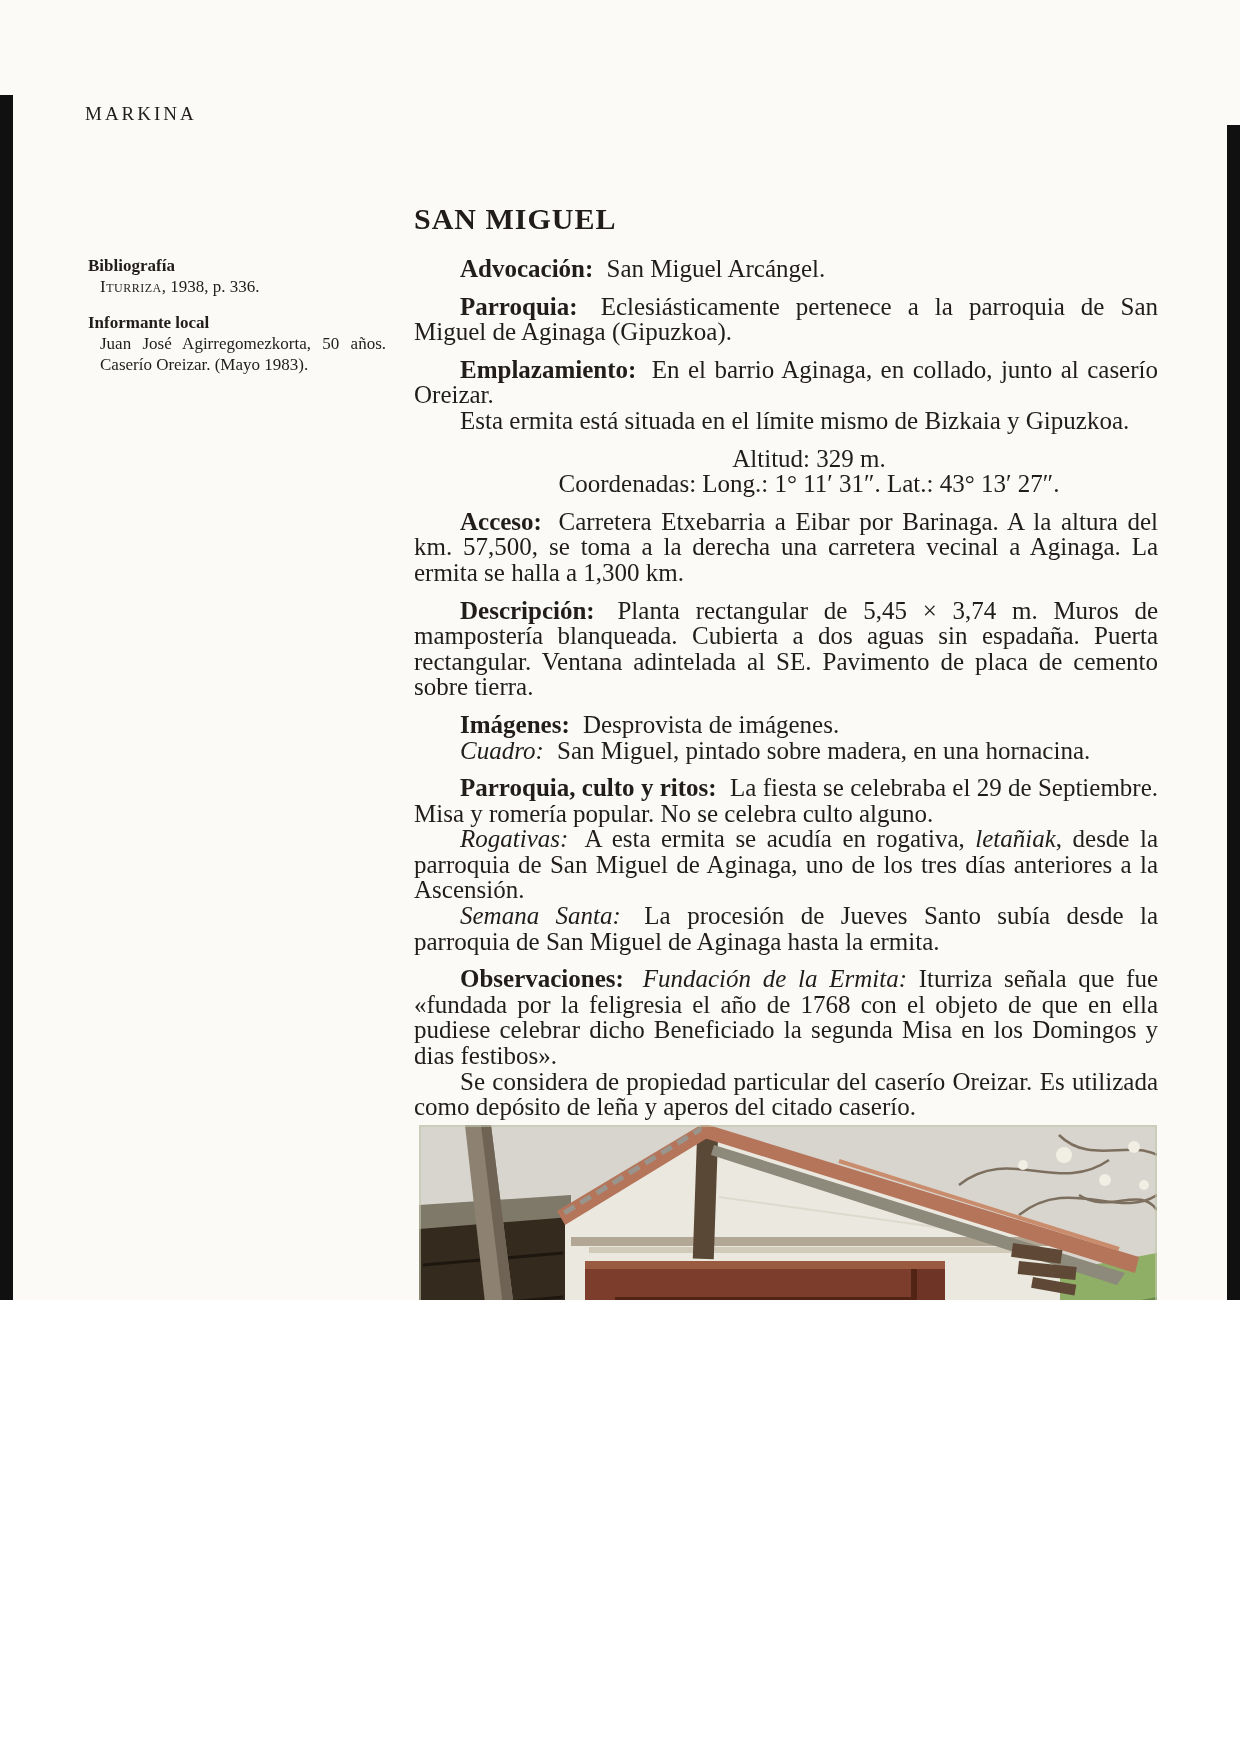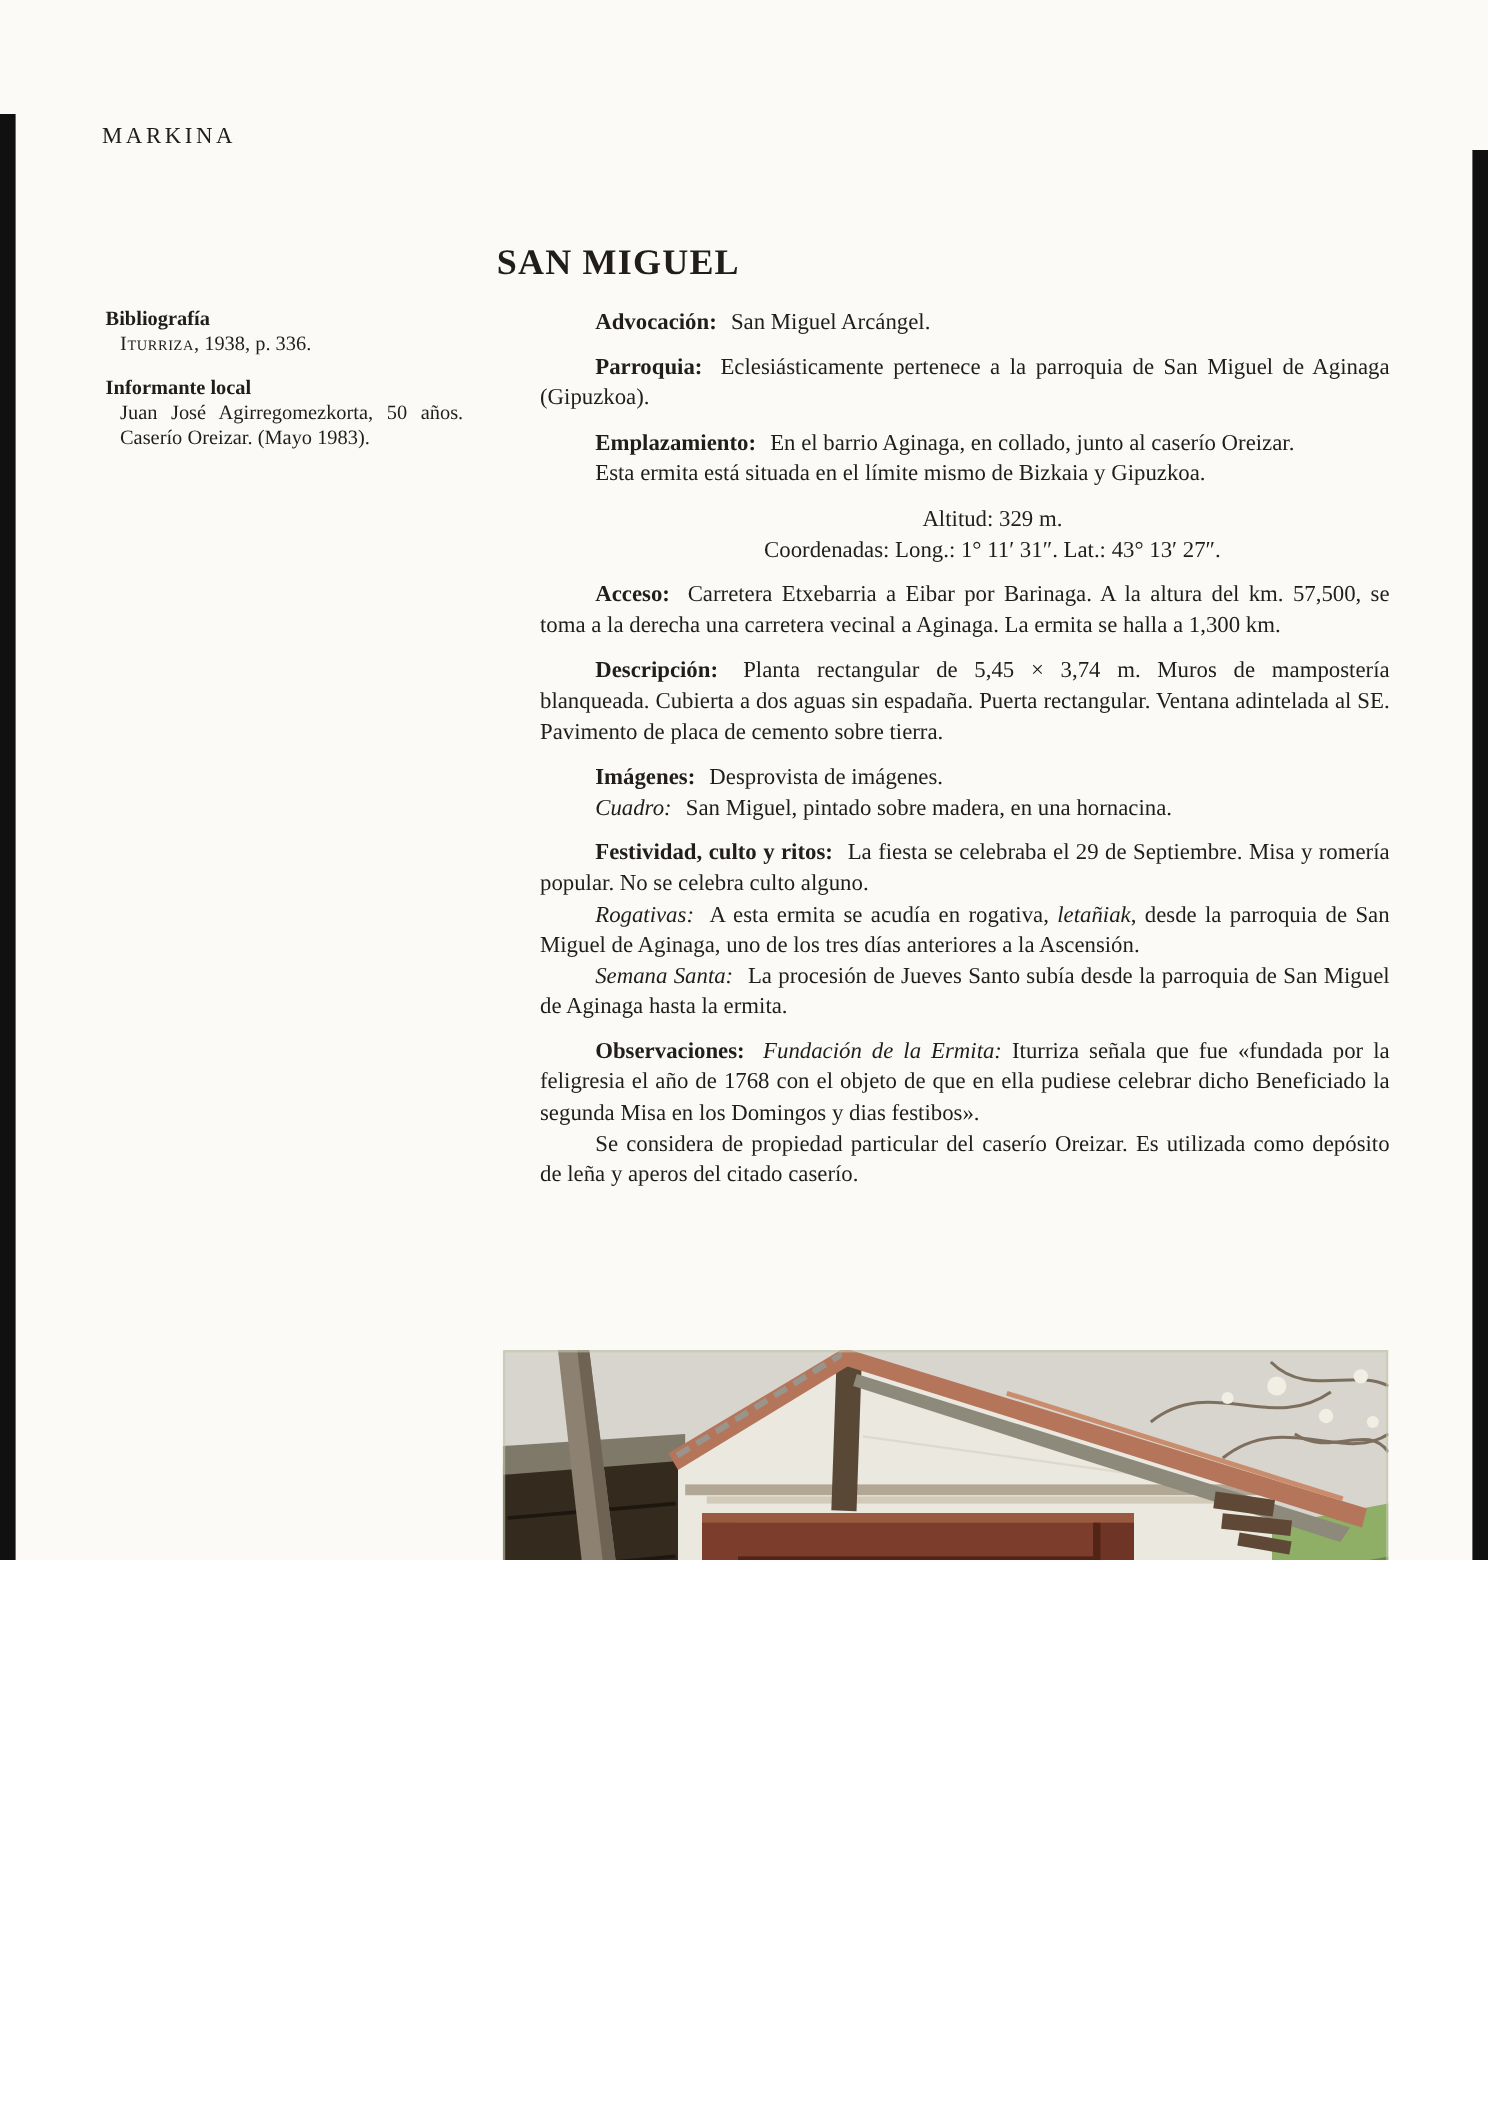--- a/index.html
+++ b/index.html
@@ -7,21 +7,21 @@
         font-family:"Liberation Serif",serif;color:var(--ink,#201d1a);overflow:hidden;}
   .header{position:absolute;left:85px;top:103px;font-size:19px;letter-spacing:3px;}
   .sidebar{position:absolute;left:88px;top:255px;width:298px;font-size:17px;line-height:21px;}
   .sb-group + .sb-group{margin-top:15px;}
   .sb-label{font-weight:bold;}
   .sb-entry{padding-left:12px;}
   .sb-entry.justify{text-align:justify;}
   .run-sc{font-variant:small-caps;letter-spacing:.5px;}
   .main{position:absolute;left:414px;top:202px;width:744px;}
   h1.title{margin:0;font-size:30px;line-height:33px;font-weight:bold;letter-spacing:1px;}
-  .body{margin-top:21px;font-size:19px;line-height:25.6px;margin-left:36px;}
+  .body{margin-top:21px;font-size:25px;line-height:25.6px;}
   .group{margin-top:12px;}
   .group:first-child{margin-top:0;}
   p.para{margin:0;text-indent:46px;text-align:justify;}
   .group.plain p.para{text-align:center;}
   .run-b{font-weight:bold;}
   .run-i{font-style:italic;}
   .run-label{padding-right:7px;}
   .photo{position:absolute;left:419px;top:1125px;width:738px;height:503px;}
   .caption{position:absolute;left:188px;top:1610px;width:200px;text-align:right;
            font-weight:bold;font-size:17px;}
@@ -69,21 +69,21 @@
           <p class="para"><span class="run-b run-label">Acceso:</span> <span class="run-n">Carretera Etxebarria a Eibar por Barinaga. A la altura del km. 57,500, se toma a la derecha una carretera vecinal a Aginaga. La ermita se halla a 1,300 km.</span></p>
         </div>
         <div class="group">
           <p class="para"><span class="run-b run-label">Descripción:</span> <span class="run-n">Planta rectangular de 5,45 × 3,74 m. Muros de mampostería blanqueada. Cubierta a dos aguas sin espadaña. Puerta rectangular. Ventana adintelada al SE. Pavimento de placa de cemento sobre tierra.</span></p>
         </div>
         <div class="group">
           <p class="para"><span class="run-b run-label">Imágenes:</span> <span class="run-n">Desprovista de imágenes.</span></p>
           <p class="para"><span class="run-i run-label">Cuadro:</span> <span class="run-n">San Miguel, pintado sobre madera, en una hornacina.</span></p>
         </div>
         <div class="group">
-          <p class="para"><span class="run-b run-label">Festividad, culto y ritos:</span> <span class="run-n">La fiesta se celebraba el 29 de Septiembre. Misa y romería popular. No se celebra culto alguno.</span></p>
+          <p class="para"><span class="run-b run-label">Parroquia, culto y ritos:</span> <span class="run-n">La fiesta se celebraba el 29 de Septiembre. Misa y romería popular. No se celebra culto alguno.</span></p>
           <p class="para"><span class="run-i run-label">Rogativas:</span> <span class="run-n">A esta ermita se acudía en rogativa, </span><span class="run-i">letañiak</span><span class="run-n">, desde la parroquia de San Miguel de Aginaga, uno de los tres días anteriores a la Ascensión.</span></p>
           <p class="para"><span class="run-i run-label">Semana Santa:</span> <span class="run-n">La procesión de Jueves Santo subía desde la parroquia de San Miguel de Aginaga hasta la ermita.</span></p>
         </div>
         <div class="group">
           <p class="para"><span class="run-b run-label">Observaciones:</span> <span class="run-i">Fundación de la Ermita:</span> <span class="run-n">Iturriza señala que fue «fundada por la feligresia el año de 1768 con el objeto de que en ella pudiese celebrar dicho Beneficiado la segunda Misa en los Domingos y dias festibos».</span></p>
           <p class="para"><span class="run-n">Se considera de propiedad particular del caserío Oreizar. Es utilizada como depósito de leña y aperos del citado caserío.</span></p>
         </div>
       </div>
   </div>
 

